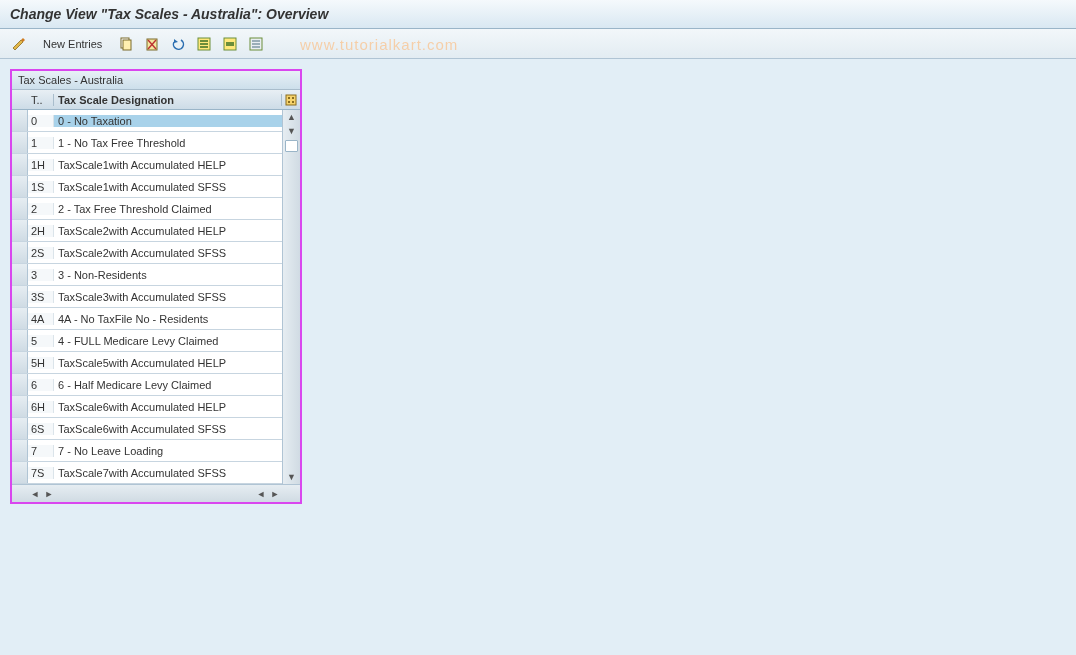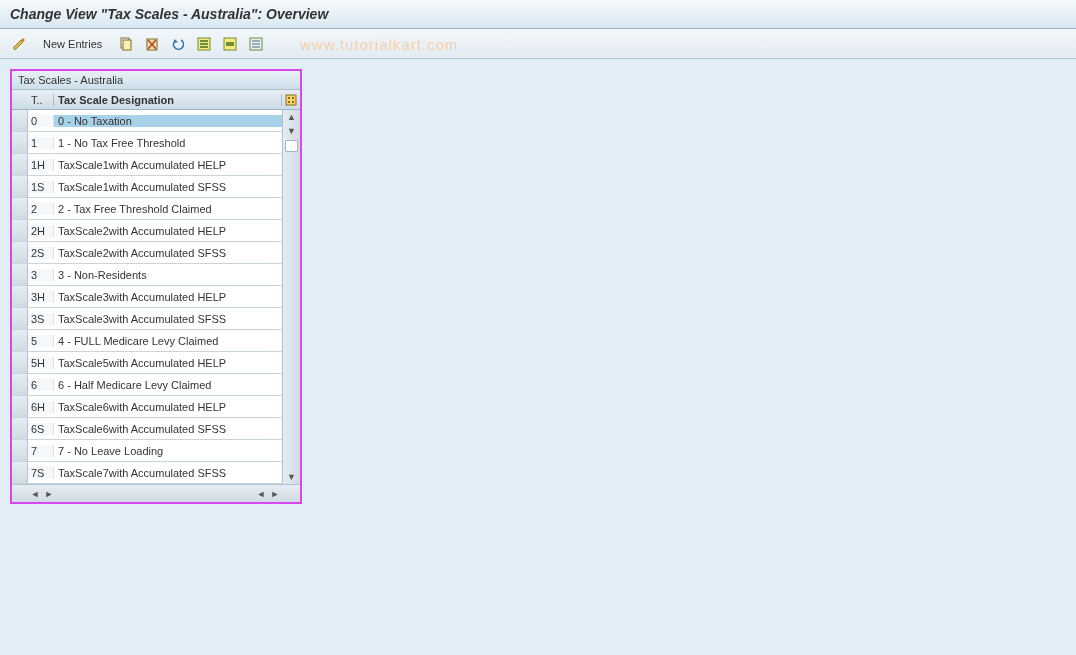--- a/index.html
+++ b/index.html
@@ -272,27 +272,27 @@
               <div class="row-code">2S</div>
               <div class="row-desig">TaxScale2with Accumulated SFSS</div>
             </div>
             <div class="row">
               <div class="row-sel"></div>
               <div class="row-code">3</div>
               <div class="row-desig">3 - Non-Residents</div>
             </div>
             <div class="row">
               <div class="row-sel"></div>
-              <div class="row-code">3H</div>
-              <div class="row-desig">TaxScale3with Accumulated HELP</div>
-            </div>
-            <div class="row">
-              <div class="row-sel"></div>
               <div class="row-code">3S</div>
               <div class="row-desig">TaxScale3with Accumulated SFSS</div>
+            </div>
+            <div class="row">
+              <div class="row-sel"></div>
+              <div class="row-code">4A</div>
+              <div class="row-desig">4A - No TaxFile No - Residents</div>
             </div>
             <div class="row">
               <div class="row-sel"></div>
               <div class="row-code">5</div>
               <div class="row-desig">4 - FULL Medicare Levy Claimed</div>
             </div>
             <div class="row">
               <div class="row-sel"></div>
               <div class="row-code">5H</div>
               <div class="row-desig">TaxScale5with Accumulated HELP</div>

